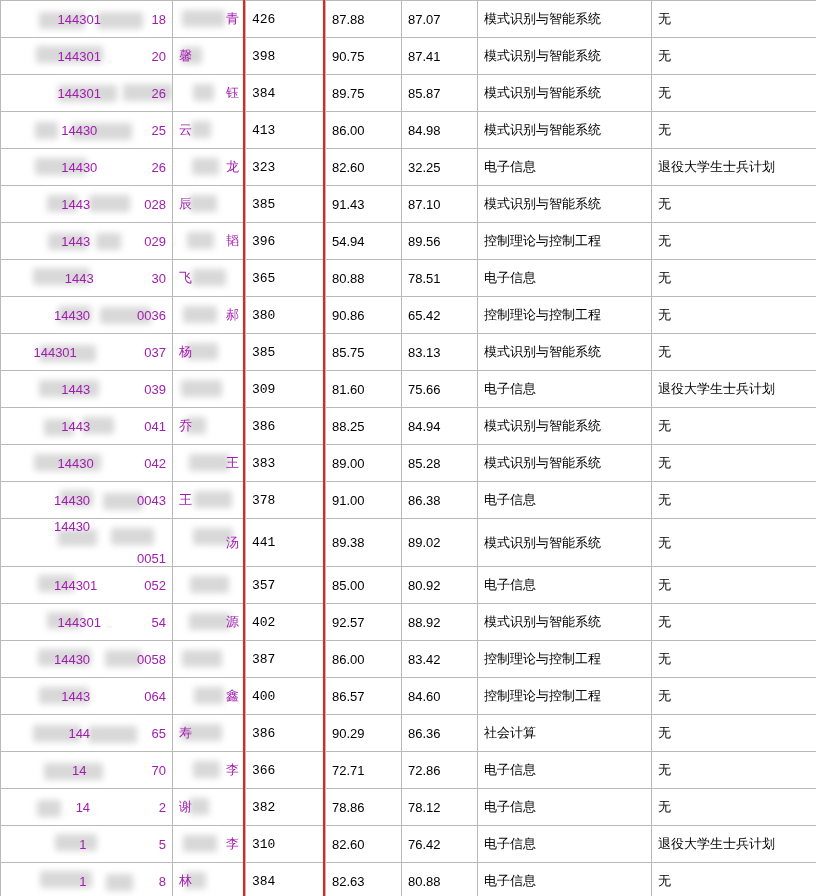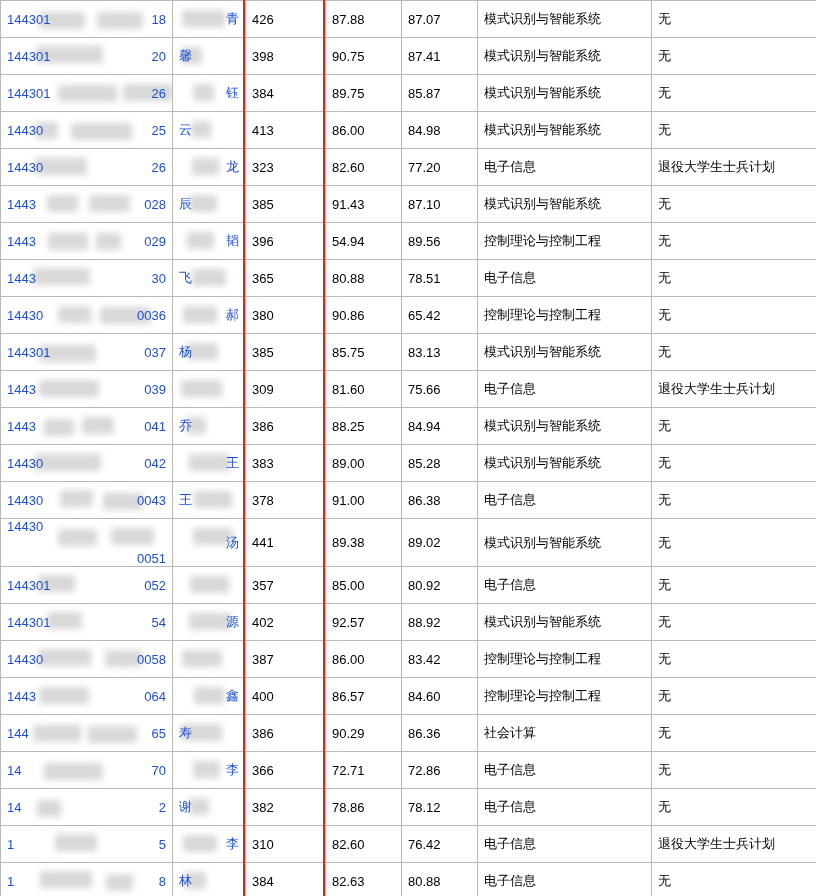--- a/index.html
+++ b/index.html
@@ -38,36 +38,38 @@
   col.c-id     { width: 172px; }
   col.c-name   { width: 73px; }
   col.c-total  { width: 80px; }
   col.c-sub1   { width: 76px; }
   col.c-sub2   { width: 76px; }
   col.c-major  { width: 174px; }
   col.c-plan   { width: 165px; }
 
   .cell-id, .cell-name {
     position: relative;
-    color: #1d4ed8;
+    color: #a21caf;
+    text-align: center;
   }
   
   .redact {
     position: absolute;
     border-radius: 2px;
     background: #d8d8d8;
     filter: blur(3px);
     pointer-events: none;
   }
   .id-text {
     position: relative;
     z-index: 1;
   }
   .cell-total {
     font-variant-numeric: tabular-nums;
+    font-family: Liberation Mono, monospace;
   }
   .cell-num {
     font-variant-numeric: tabular-nums;
   }
   
   .highlight-box {
     position: absolute;
     border: 2px solid #e2251f;
     pointer-events: none;
     z-index: 5;
@@ -142,21 +144,21 @@
           <td>无</td>
         </tr>
         <tr>
           <td class="cell-id"><span class="id-text">14430</span><span class="id-text" style="float: right;">26</span><span class="redact" style="left: 34px; top: 9px; width: 52px; height: 17px;"></span></td>
           <td class="cell-name">
             <span class="id-text" style="float: right;">龙</span>
             <span class="redact" style="left: 19px; top: 9px; width: 27px; height: 17px;"></span>
           </td>
           <td class="cell-total">323</td>
           <td class="cell-num">82.60</td>
-          <td class="cell-num">77.20</td>
+          <td class="cell-num">32.25</td>
           <td>电子信息</td>
           <td>退役大学生士兵计划</td>
         </tr>
         <tr>
           <td class="cell-id"><span class="id-text">1443</span><span class="id-text" style="float: right;">028</span><span class="redact" style="left: 46px; top: 9px; width: 31px; height: 17px;"></span><span class="redact" style="left: 88px; top: 9px; width: 41px; height: 17px;"></span></td>
           <td class="cell-name">
             <span class="id-text" style="float: left;">辰</span>
             <span class="redact" style="left: 16px; top: 9px; width: 28px; height: 17px;"></span>
           </td>
           <td class="cell-total">385</td>

